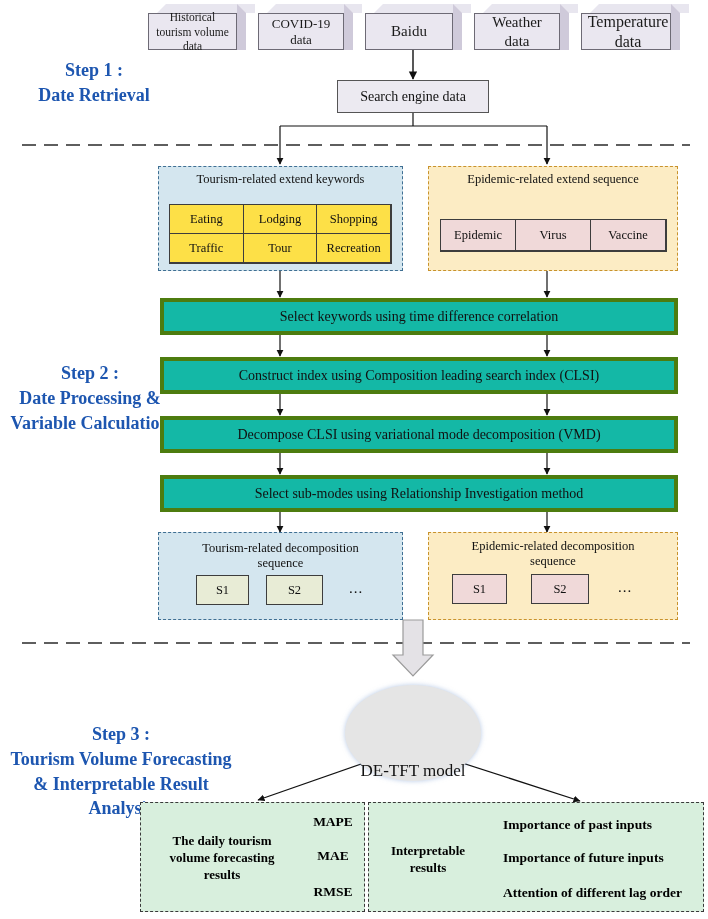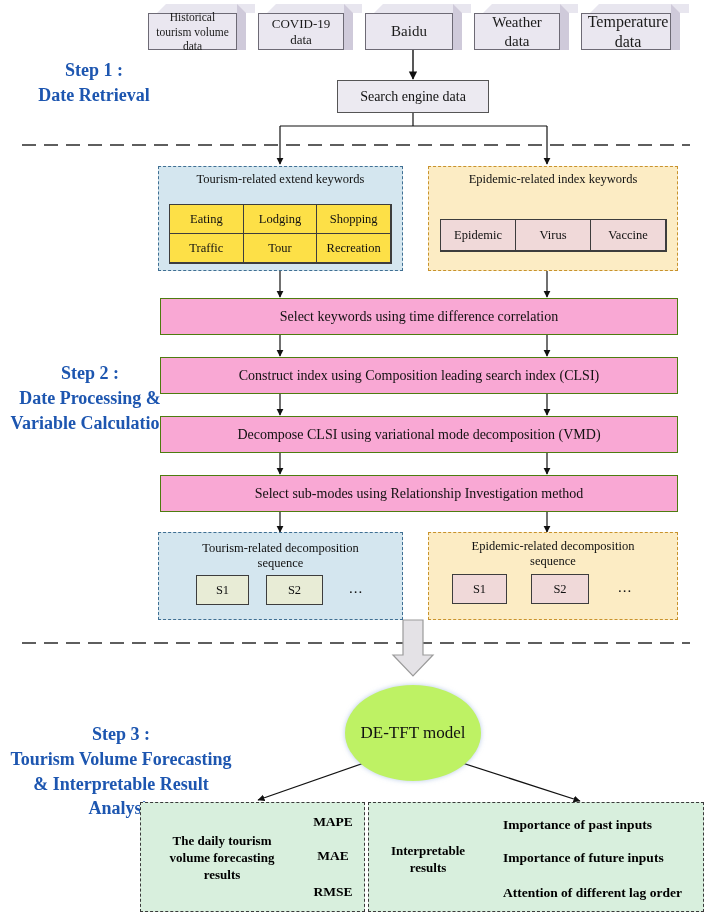--- a/index.html
+++ b/index.html
@@ -71,22 +71,22 @@
     justify-content: center;
     text-align: center;
   }
   .searchbox {
     background: #eceaf1;
     border: 1px solid #555;
     font-size: 14px;
     color: #111;
   }
   .procbox {
-    background: #f9a8d4;
-    border: 1px solid #4d7c0f;
+    background: #14b8a6;
+    border: 4px solid #4d7c0f;
     font-size: 14px;
     color: #111;
   }
 
   
   .groupbox {
     position: absolute;
     box-sizing: border-box;
   }
   .group-tourism {
@@ -152,24 +152,24 @@
     font-weight: bold;
     font-size: 18px;
     line-height: 1.38;
     text-align: center;
     font-family: "Liberation Serif", "DejaVu Serif", serif;
   }
 
   
   .ellipse {
     position: absolute;
-    background: #bef264;
+    background: #e5e5e5;
     border-radius: 50%;
     display: flex;
-    align-items: center;
+    align-items: flex-end;
     justify-content: center;
     font-size: 17px;
     color: #111;
     box-shadow: 0 0 5px rgba(126,158,209,0.55);
   }
 
   
   .resultbox {
     position: absolute;
     background: #d8efdd;
@@ -297,21 +297,21 @@
   <div class="kwgrid" style="left:169px; top:204px; width:223px; height:60px; grid-template-columns:1fr 1fr 1fr; grid-template-rows:1fr 1fr;">
     <div class="kwcell">Eating</div>
     <div class="kwcell">Lodging</div>
     <div class="kwcell">Shopping</div>
     <div class="kwcell">Traffic</div>
     <div class="kwcell">Tour</div>
     <div class="kwcell">Recreation</div>
   </div>
 
   <div class="groupbox group-epidemic" style="left:428px; top:166px; width:250px; height:105px;">
-    <div class="group-title">Epidemic-related index keywords</div>
+    <div class="group-title">Epidemic-related extend sequence</div>
   </div>
   <div class="kwgrid" style="left:440px; top:219px; width:227px; height:33px; grid-template-columns:1fr 1fr 1fr; grid-template-rows:1fr;">
     <div class="kwcell epi">Epidemic</div>
     <div class="kwcell epi">Virus</div>
     <div class="kwcell epi">Vaccine</div>
   </div>
 
   <div class="steplabel" style="left:10px; top:361px; width:160px;">
     <div>Step 2 :</div>
     <div>Date Processing &amp;</div>

